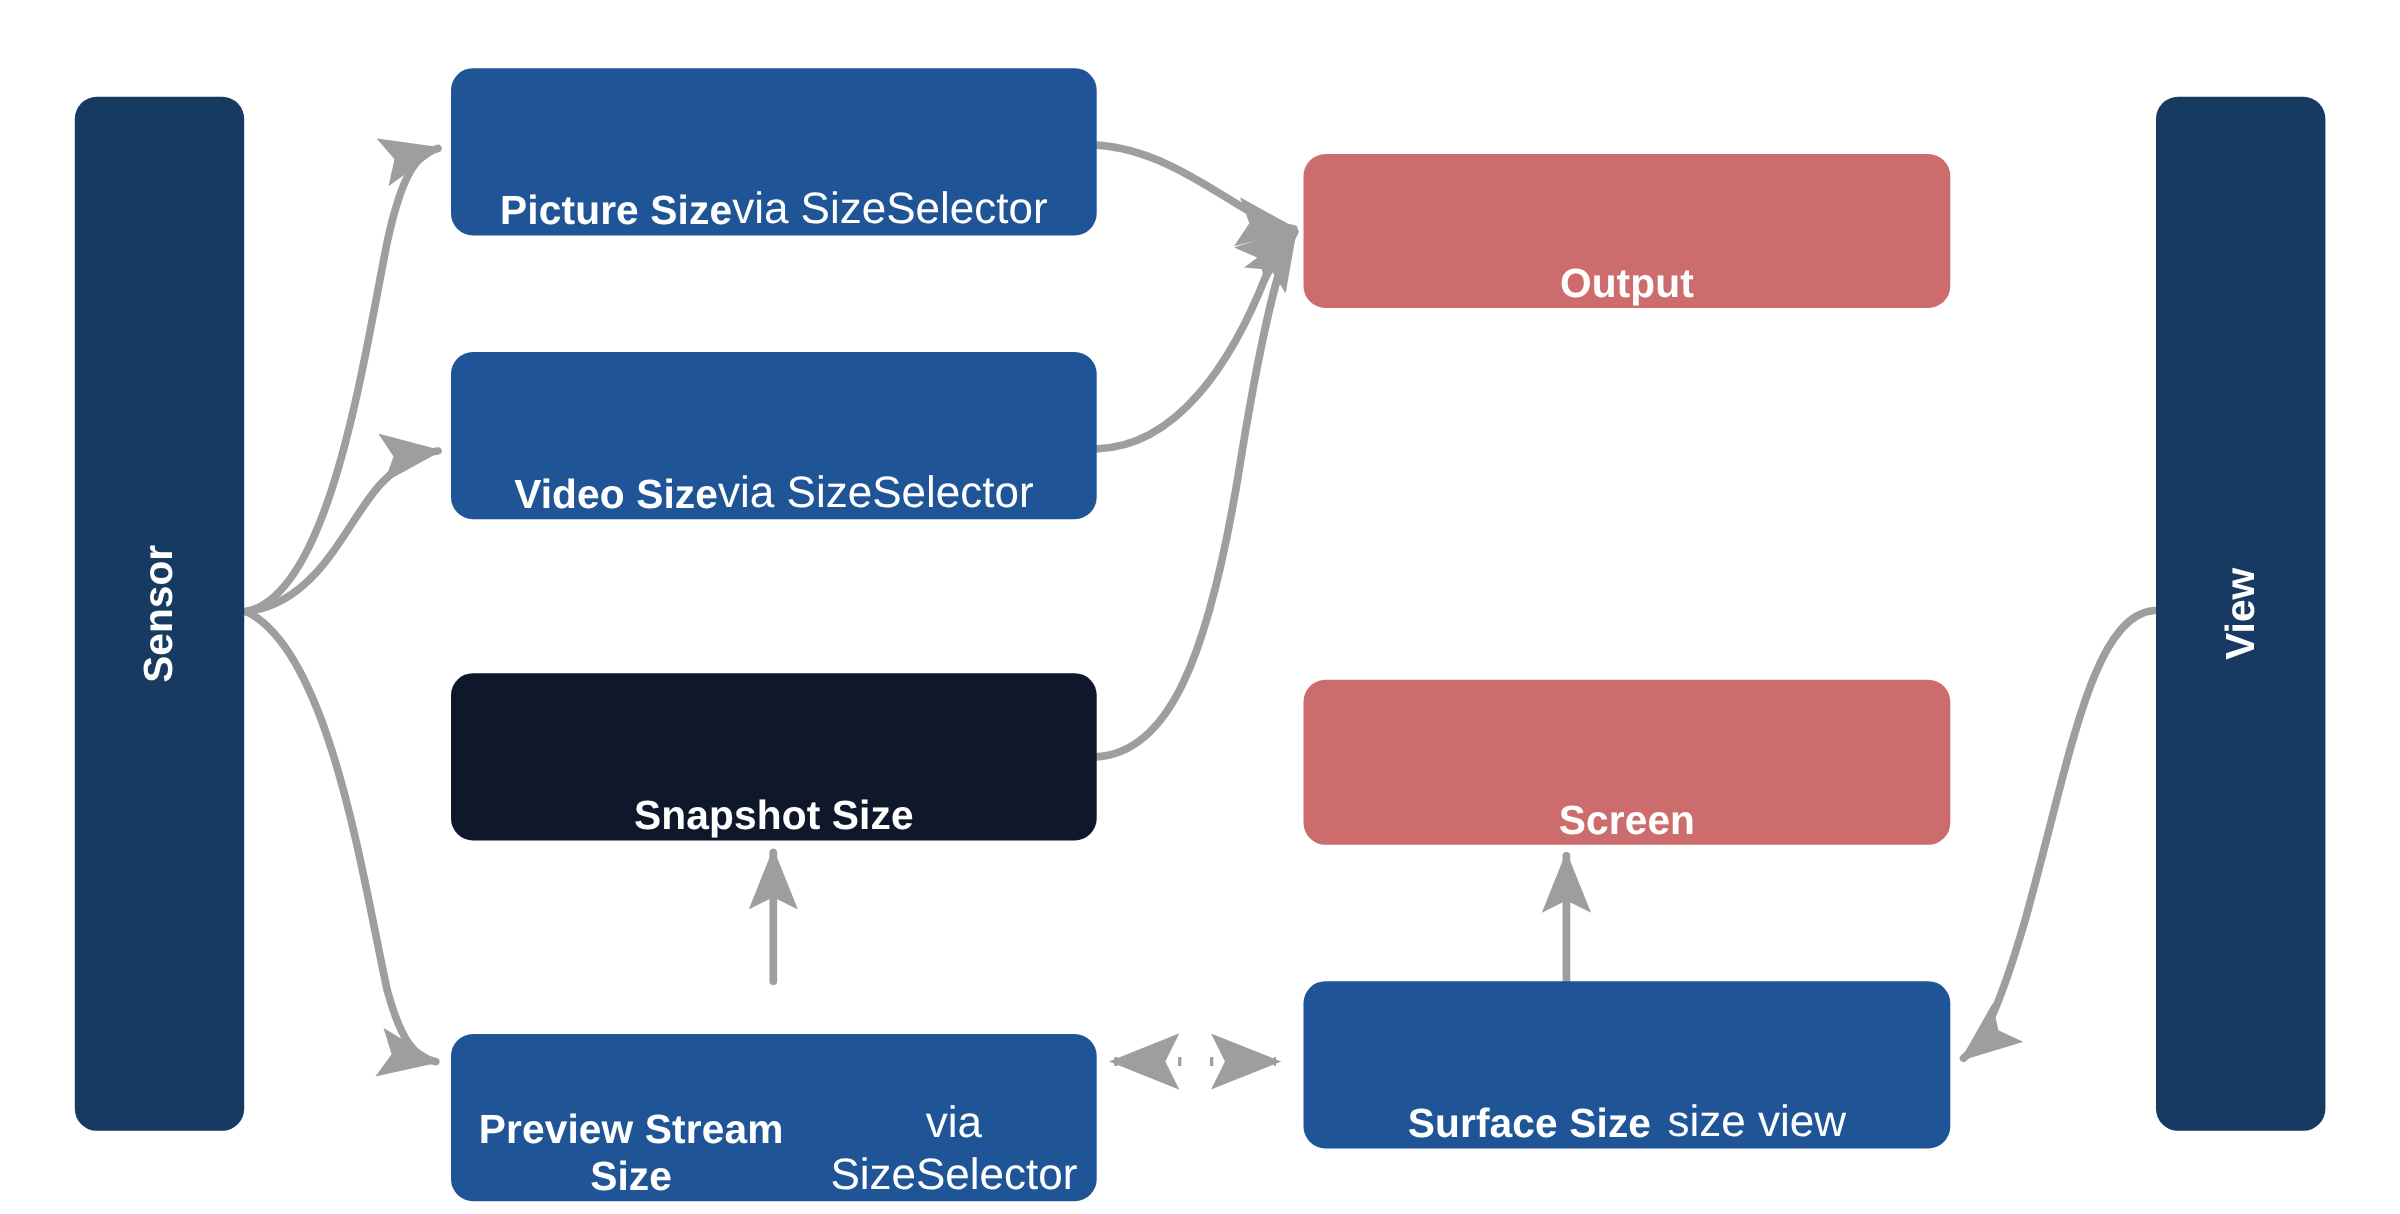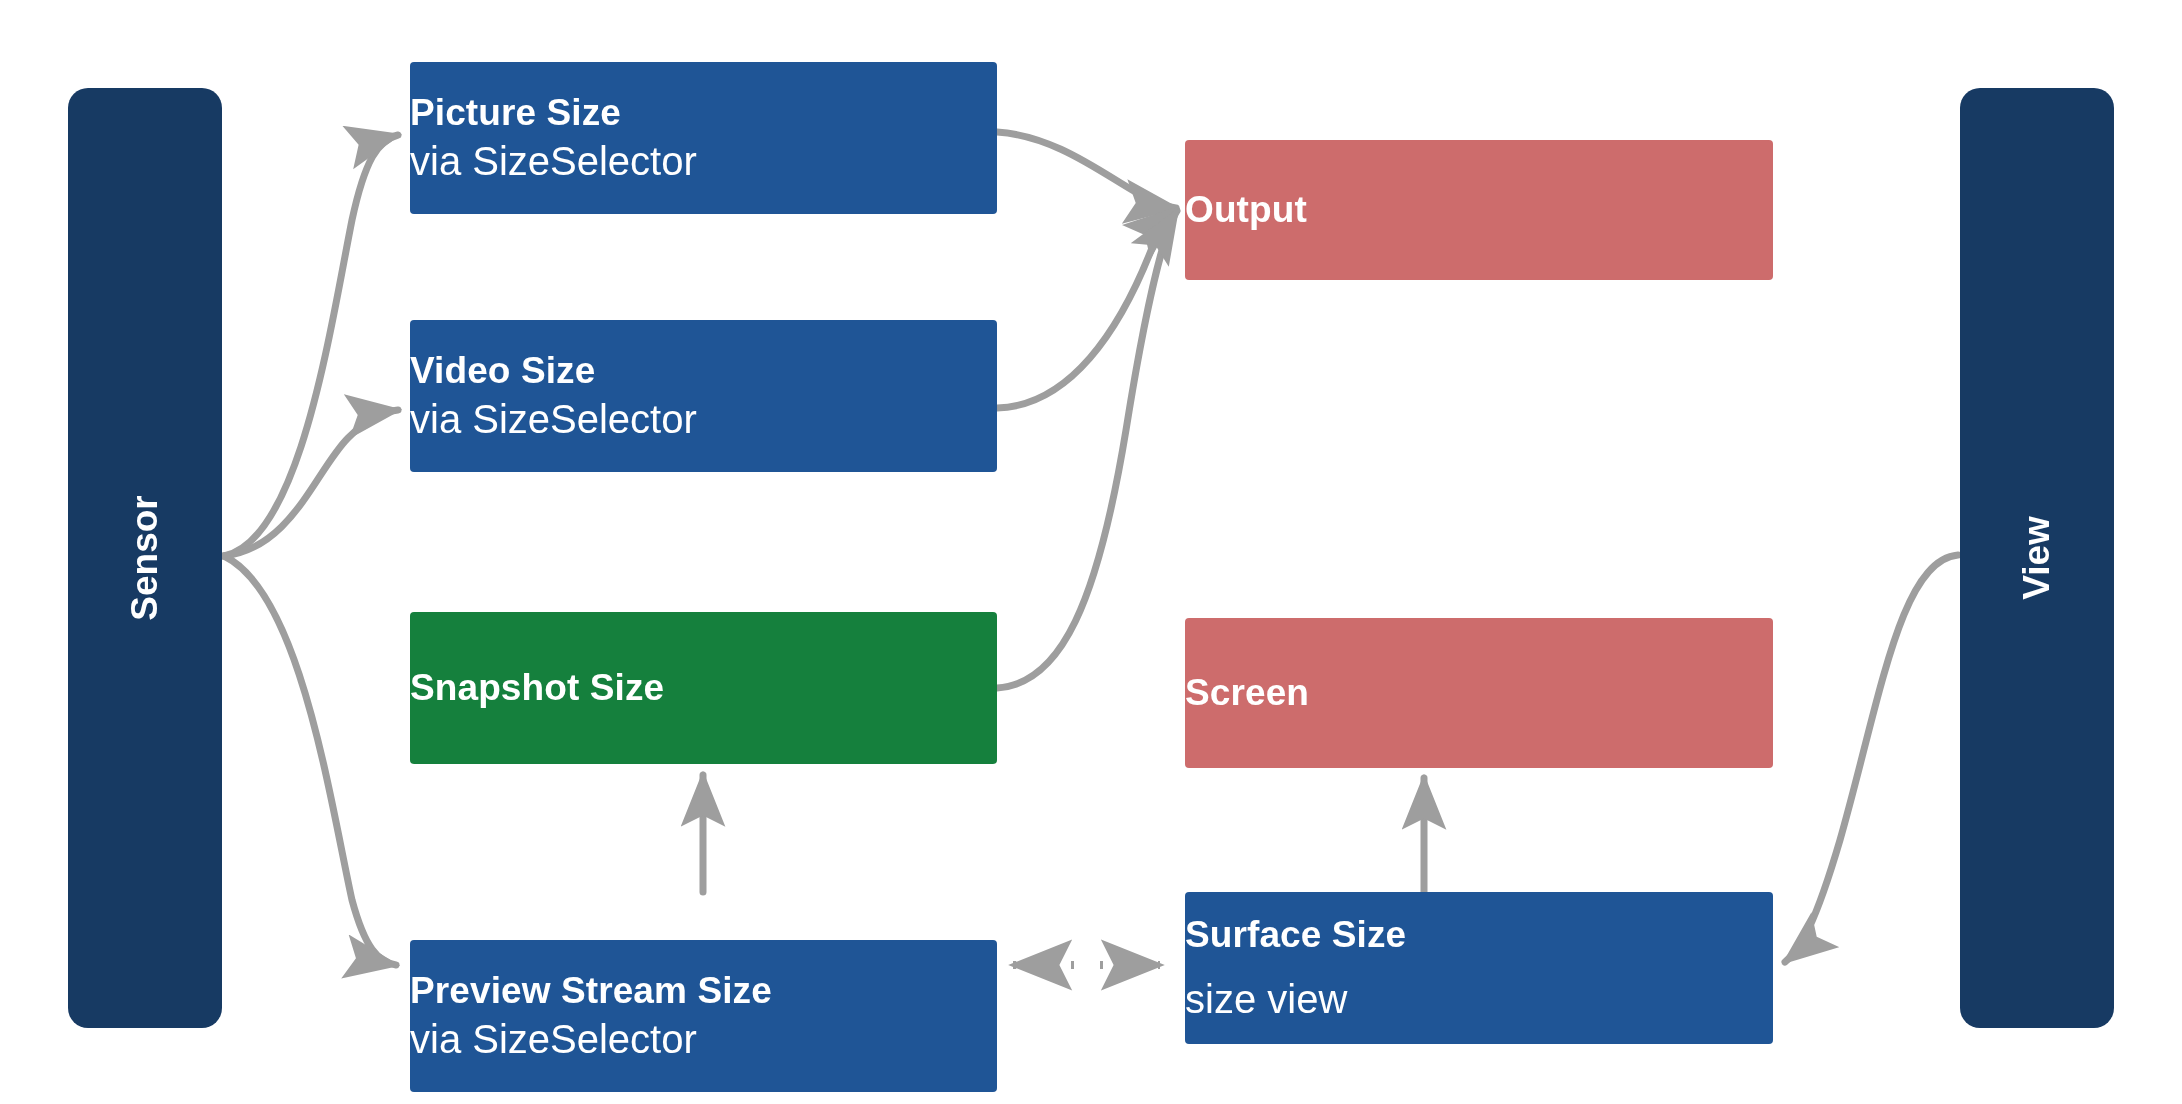--- a/index.html
+++ b/index.html
@@ -21,24 +21,24 @@
     position: absolute;
     left: 0;
     top: 0;
     width: 2182px;
     height: 1104px;
     pointer-events: none;
   }
   .node {
     position: absolute;
     box-sizing: border-box;
-    border-radius: 4px;
+    border-radius: 20px;
     display: flex;
-    flex-direction: column;
-    align-items: flex-start;
+    flex-direction: row;
+    align-items: flex-end;
     justify-content: center;
     color: #ffffff;
     text-align: center;
     line-height: 1.18;
   }
   .node .title {
     font-weight: bold;
     font-size: 37px;
     letter-spacing: 0.1px;
   }
@@ -113,21 +113,21 @@
   <div class="node" style="left:410px; top:62px; width:587px; height:152px; background:#1f5596;">
     <span class="title">Picture Size</span>
     <span class="sub">via SizeSelector</span>
   </div>
 
   <div class="node" style="left:410px; top:320px; width:587px; height:152px; background:#1f5596;">
     <span class="title">Video Size</span>
     <span class="sub">via SizeSelector</span>
   </div>
 
-  <div class="node" style="left:410px; top:612px; width:587px; height:152px; background:#15803d;">
+  <div class="node" style="left:410px; top:612px; width:587px; height:152px; background:#0f172a;">
     <span class="title">Snapshot Size</span>
   </div>
 
   <div class="node" style="left:410px; top:892px; width:587px; height:152px; background:#1f5596;margin-top:48px;">
     <span class="title">Preview Stream Size</span>
     <span class="sub">via SizeSelector</span>
   </div>
 
   <div class="node" style="left:1185px; top:140px; width:588px; height:140px; background:#cd6c6c;">
     <span class="title">Output</span>

